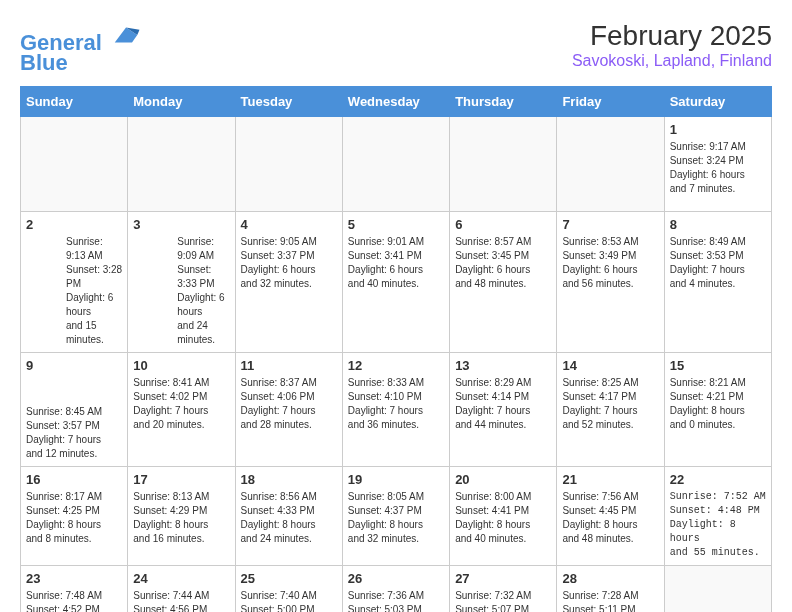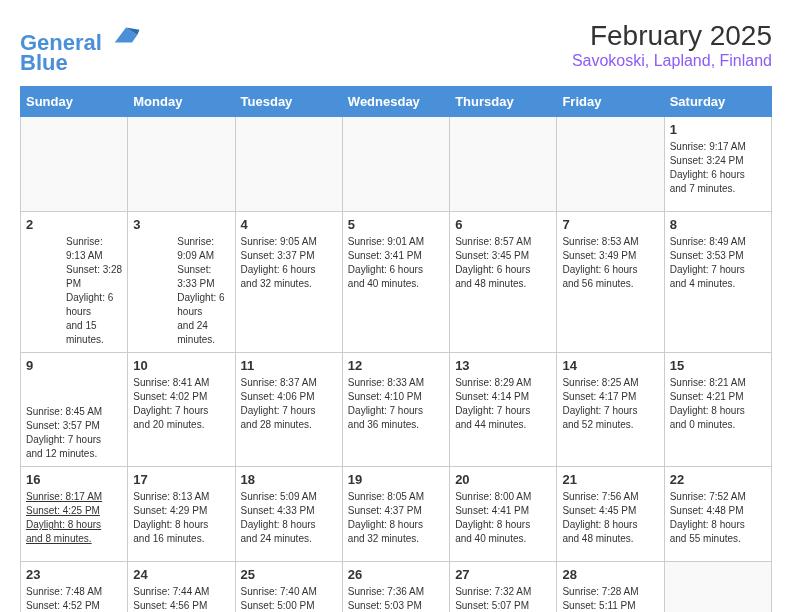--- a/index.html
+++ b/index.html
@@ -235,35 +235,35 @@
           <div class="day-number">15</div>
           <div class="day-info" style="white-space: pre-line;">Sunrise: 8:21 AM
 Sunset: 4:21 PM
 Daylight: 8 hours
 and 0 minutes.</div>
         </td>
       </tr>
       <tr>
         <td>
           <div class="day-number">16</div>
-          <div class="day-info" style="white-space: pre-line; text-decoration: underline;">Sunrise: 8:17 AM
+          <div class="day-info" style="white-space: pre-line;">Sunrise: 8:17 AM
 Sunset: 4:25 PM
 Daylight: 8 hours
 and 8 minutes.</div>
         </td>
         <td>
           <div class="day-number">17</div>
           <div class="day-info" style="white-space: pre-line;">Sunrise: 8:13 AM
 Sunset: 4:29 PM
 Daylight: 8 hours
 and 16 minutes.</div>
         </td>
         <td>
           <div class="day-number">18</div>
-          <div class="day-info" style="white-space: pre-line;">Sunrise: 5:09 AM
+          <div class="day-info" style="white-space: pre-line;">Sunrise: 8:56 AM
 Sunset: 4:33 PM
 Daylight: 8 hours
 and 24 minutes.</div>
         </td>
         <td>
           <div class="day-number">19</div>
           <div class="day-info" style="white-space: pre-line;">Sunrise: 8:05 AM
 Sunset: 4:37 PM
 Daylight: 8 hours
 and 32 minutes.</div>
@@ -277,21 +277,21 @@
         </td>
         <td>
           <div class="day-number">21</div>
           <div class="day-info" style="white-space: pre-line;">Sunrise: 7:56 AM
 Sunset: 4:45 PM
 Daylight: 8 hours
 and 48 minutes.</div>
         </td>
         <td>
           <div class="day-number">22</div>
-          <div class="day-info" style="white-space: pre-line;">Sunrise: 7:52 AM
+          <div class="day-info" style="white-space: pre-line; font-family: Liberation Mono, monospace;">Sunrise: 7:52 AM
 Sunset: 4:48 PM
 Daylight: 8 hours
 and 55 minutes.</div>
         </td>
       </tr>
       <tr>
         <td>
           <div class="day-number">23</div>
           <div class="day-info" style="white-space: pre-line;">Sunrise: 7:48 AM
 Sunset: 4:52 PM

